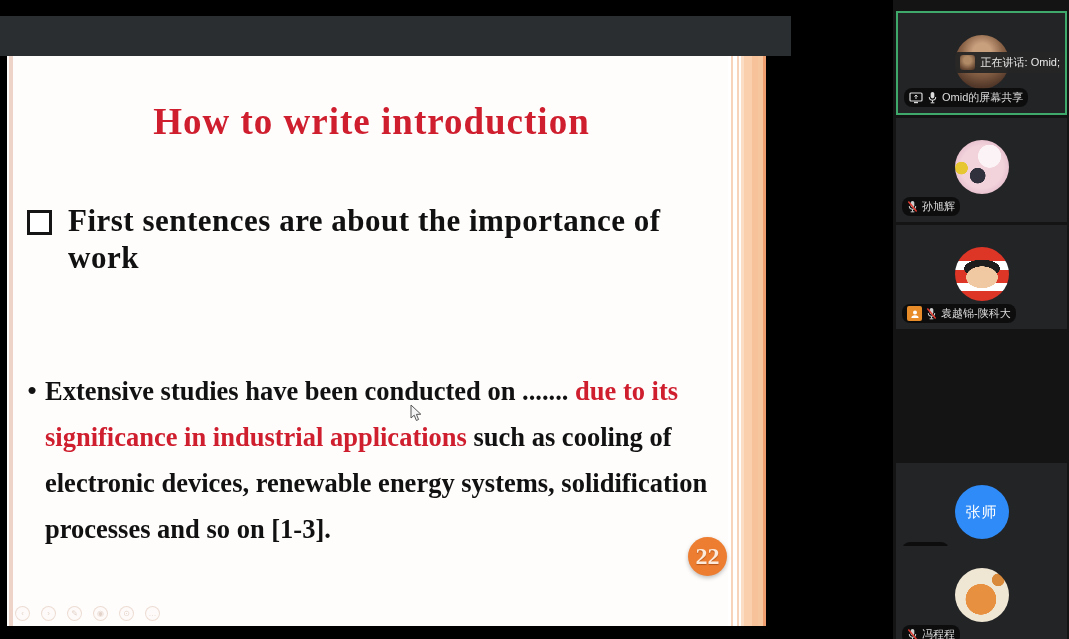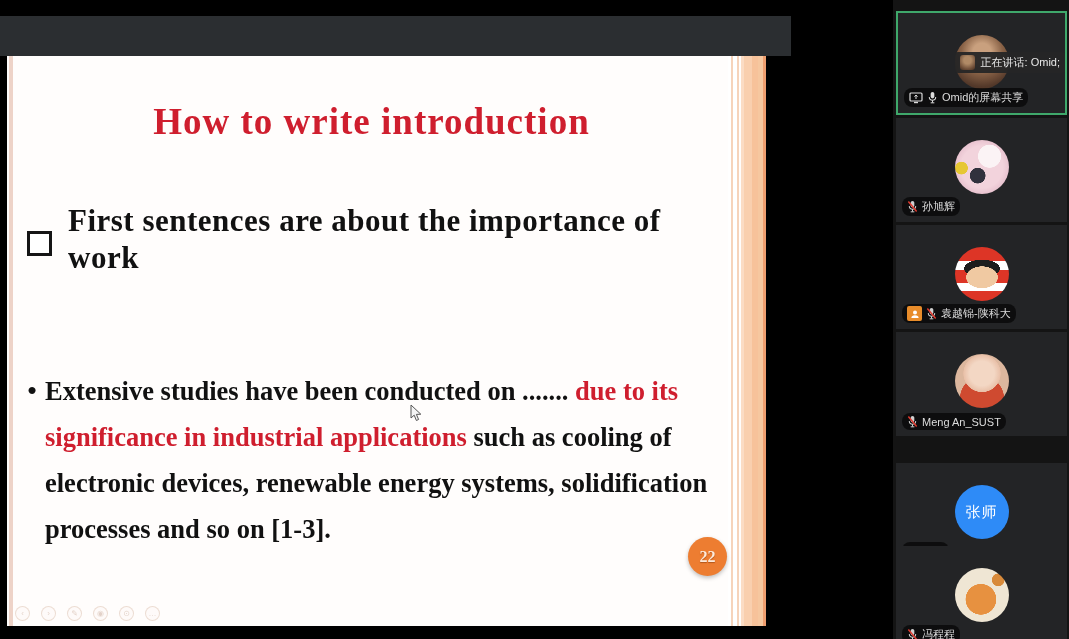--- a/index.html
+++ b/index.html
@@ -11,32 +11,32 @@
   .topbar{position:absolute;left:0;top:0;width:893px;height:40px;background:#2b2e31;}
   .slide{position:absolute;left:7px;top:40px;width:759px;height:570px;background:#fffdfc;overflow:hidden;}
   .left-stripe{position:absolute;left:2px;top:0;bottom:0;width:4px;background:#eed3c8;}
   .right-stripes{position:absolute;right:0;top:0;bottom:0;width:38px;
     background:linear-gradient(90deg,
       #ffffff 0 3px,#f6d3ba 3px 5px,#ffffff 5px 9px,#f6d3ba 9px 11px,
       #fffdfb 11px 13px,#fbdcc4 13px 16px,#f9cfae 16px 24px,#f7c29a 24px 30px,
       #f6c79f 30px 35px,#ef9e6f 35px 38px);}
   .slide-title{position:absolute;left:0;right:30px;top:44px;text-align:center;
     font-family:"Liberation Serif",serif;font-weight:bold;font-size:37px;letter-spacing:1px;}
-  .bullet1{position:absolute;left:14px;top:146px;right:42px;display:flex;align-items:center;}
+  .bullet1{position:absolute;left:14px;top:146px;right:42px;display:flex;align-items:flex-start;}
   .square-bullet{width:19px;height:19px;border:3px solid #151515;margin:8px 16px 0 6px;flex:0 0 auto;background:#fff;}
   .bullet1-text{font-family:"Liberation Serif",serif;font-weight:bold;font-size:31px;
     line-height:37px;color:#111;letter-spacing:.5px;}
   .para{position:absolute;left:12px;top:312px;display:flex;align-items:flex-start;}
   .dot-bullet{width:26px;flex:0 0 auto;font-family:"Liberation Serif",serif;font-weight:bold;
     font-size:26px;line-height:46px;color:#111;text-align:center;}
   .para-text{width:700px;font-family:"Liberation Serif",serif;font-weight:bold;font-size:26.5px;
     line-height:46px;color:#111;}
   .page-badge{position:absolute;left:681px;top:481px;width:39px;height:39px;border-radius:50%;
     background:#ed7d31;box-shadow:0 2px 4px rgba(0,0,0,.25);display:flex;align-items:center;justify-content:center;
-    font-family:"Liberation Serif",serif;font-weight:bold;font-size:16px;color:#fcebdc;text-shadow:0 1px 1px rgba(140,60,10,.6);}
+    font-family:"Liberation Serif",serif;font-weight:bold;font-size:24px;color:#fcebdc;text-shadow:0 1px 1px rgba(140,60,10,.6);}
   .nav-row{position:absolute;left:8px;bottom:5px;display:flex;gap:11px;opacity:.5;}
   .nav-btn{width:13px;height:13px;border-radius:50%;border:1px solid rgba(190,140,110,.55);
     color:rgba(165,115,90,.6);font-size:8px;line-height:13px;text-align:center;background:rgba(250,240,234,.4);}
   .cursor{position:absolute;left:410px;top:388px;}
 
   
   .sidebar{position:absolute;left:893px;top:0;width:176px;height:639px;background:#141414;}
   .tile{position:absolute;left:3px;width:171px;height:104px;background:#232426;overflow:hidden;}
   .tile.active{border:2px solid #3fa86b;box-sizing:border-box;}
   .avatar{position:absolute;left:50%;top:22px;width:54px;height:54px;margin-left:-27px;border-radius:50%;}
@@ -168,35 +168,20 @@
             <path d="M2.5 6.5 a3.5 3.5 0 0 0 7 0" stroke="#cfcfcf" fill="none" stroke-width="1.1"></path>
             <line x1="6" y1="10" x2="6" y2="12.5" stroke="#cfcfcf" stroke-width="1.1"></line>
             <line x1="4" y1="12.8" x2="8" y2="12.8" stroke="#cfcfcf" stroke-width="1.1"></line>
             <line x1="1.5" y1="1.5" x2="10.5" y2="12.5" stroke="#e03b30" stroke-width="1.6"></line>
           </svg>
       </span>
       <span>孙旭辉</span>
     </div>
   </div>
 
-  <div class="tile" style="top:332px">
-    <div class="avatar av-baby"></div>
-    <div class="name-tag">
-      <span class="icon">
-        <svg width="11" height="13" viewBox="0 0 12 14">
-            <rect x="4" y="1" width="4" height="7" rx="2" fill="#cfcfcf"></rect>
-            <path d="M2.5 6.5 a3.5 3.5 0 0 0 7 0" stroke="#cfcfcf" fill="none" stroke-width="1.1"></path>
-            <line x1="6" y1="10" x2="6" y2="12.5" stroke="#cfcfcf" stroke-width="1.1"></line>
-            <line x1="4" y1="12.8" x2="8" y2="12.8" stroke="#cfcfcf" stroke-width="1.1"></line>
-            <line x1="1.5" y1="1.5" x2="10.5" y2="12.5" stroke="#e03b30" stroke-width="1.6"></line>
-          </svg>
-      </span>
-      <span>Meng An_SUST</span>
-    </div>
-  </div>
 
   <div class="tile" style="top:463px">
     <div class="avatar av-blue">张师</div>
     <div class="name-tag">
       <span class="icon">
         <svg width="11" height="13" viewBox="0 0 12 14">
             <rect x="4" y="1" width="4" height="7" rx="2" fill="#cfcfcf"></rect>
             <path d="M2.5 6.5 a3.5 3.5 0 0 0 7 0" stroke="#cfcfcf" fill="none" stroke-width="1.1"></path>
             <line x1="6" y1="10" x2="6" y2="12.5" stroke="#cfcfcf" stroke-width="1.1"></line>
             <line x1="4" y1="12.8" x2="8" y2="12.8" stroke="#cfcfcf" stroke-width="1.1"></line>

